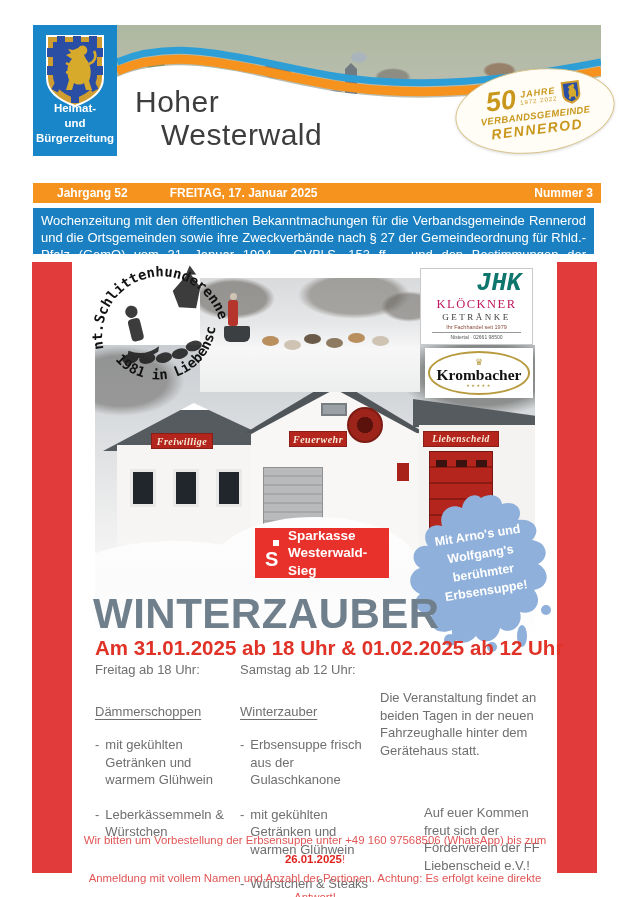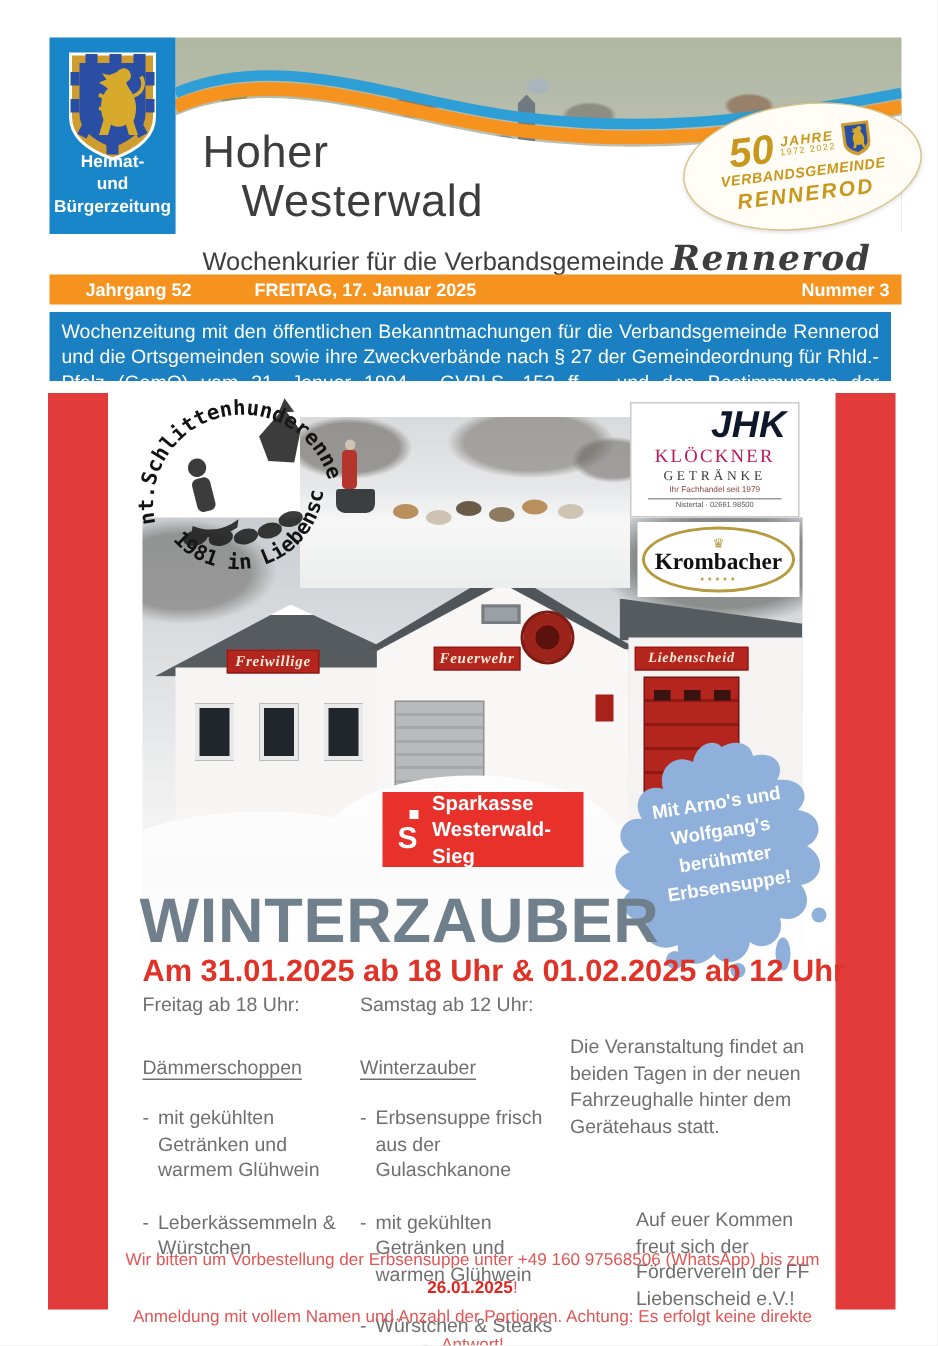--- a/index.html
+++ b/index.html
@@ -71,21 +71,21 @@
       radial-gradient(40px 22px at 95% 25%, rgba(92,88,82,.5) 0 55%, transparent 70%),
       linear-gradient(180deg, #d9dadc 0%, #e6e7e8 40%, #f7f7f8 62%, #eceded 100%); }
   .dog { position:absolute; width:17px; height:10px; border-radius:50%; }
   .musher { position:absolute; left:28px; top:22px; width:10px; height:26px; background:#b5342c; border-radius:3px; }
   .musher::before { content:""; position:absolute; left:2px; top:-7px; width:7px; height:7px; border-radius:50%; background:#cfc3b4; }
   .sledge { position:absolute; left:24px; top:48px; width:26px; height:16px; background:#3c3f42; border-radius:2px 2px 6px 6px; }
 
   
   .jhk { left:420px; top:268px; width:113px; height:77px; background:#fff; border:1px solid #c9c9c9;
     z-index:3; display:flex; flex-direction:column; align-items:center; padding-top:2px; }
-  .jhk-mono { font-family:Liberation Sans, sans-serif; font-style:italic; font-weight:bold; font-size:25px; color:#0f172a; line-height:1;margin-left:45px; }
+  .jhk-mono { font-family:Liberation Mono, monospace; font-style:italic; font-weight:bold; font-size:25px; color:#0f766e; line-height:1;margin-left:45px; }
   .jhk-name { font-family:"Liberation Serif", serif; font-size:12.5px; letter-spacing:1.5px; color:#be185d; margin-top:1px; }
   .jhk-name2 { font-family:"Liberation Serif", serif; font-size:9px; letter-spacing:2.5px; color:#3a3a3a; }
   .jhk-tag { font-size:5.5px; color:#8a4a3a; margin-top:2px; }
   .jhk-contact { font-size:5px; color:#555; border-top:1px solid #999; margin-top:2px; padding-top:1px; width:80%; text-align:center; }
   .krombacher { left:425px; top:348px; width:108px; height:50px; background:#fff; z-index:3;
     display:flex; align-items:center; justify-content:center; }
   .kb-oval { width:102px; height:44px; border:2px solid #b89a3e; border-radius:50%;
     display:flex; flex-direction:column; align-items:center; justify-content:center; }
   .kb-crown { font-size:9px; color:#b89a3e; line-height:1; }
   .kb-name { font-family:"Liberation Serif", serif; font-weight:bold; font-size:15.5px; color:#111; line-height:1.05; }
@@ -193,24 +193,20 @@
     </div>
     <svg class="wave" viewBox="0 0 484 158" preserveAspectRatio="none">
       <path d="M0,52 C70,22 150,58 230,68 C310,78 380,72 484,52 L484,158 L0,158 Z" fill="#ffffff"></path>
       <path d="M0,46 C70,16 150,52 230,62 C310,72 380,66 484,46" fill="none" stroke="#f6921e" stroke-width="9"></path>
       <path d="M0,37 C70,7 150,43 230,53 C310,63 380,57 484,37" fill="none" stroke="#2e9fd6" stroke-width="7"></path>
     </svg>
     <div class="masthead-title">
       <div>Hoher</div>
       <div class="l2">Westerwald</div>
     </div>
-    <div class="masthead-sub">
-      <span>Wochenkurier für die Verbandsgemeinde </span>
-      <span class="script">Rennerod</span>
-    </div>
     <div class="badge">
       <div class="badge-row">
         <span class="badge-50">50</span>
         <span class="badge-mid">
           <span class="badge-jahre">JAHRE</span>
           <span class="badge-years">1972 2022</span>
         </span>
         <svg width="20" height="24" viewBox="0 0 60 74">
           <path d="M2,2 H58 V44 Q58,62 30,72 Q2,62 2,44 Z" fill="#cf9c2f"></path>
           <path d="M8,8 H52 V42 Q52,56 30,64.5 Q8,56 8,42 Z" fill="#2b4ea5"></path>

